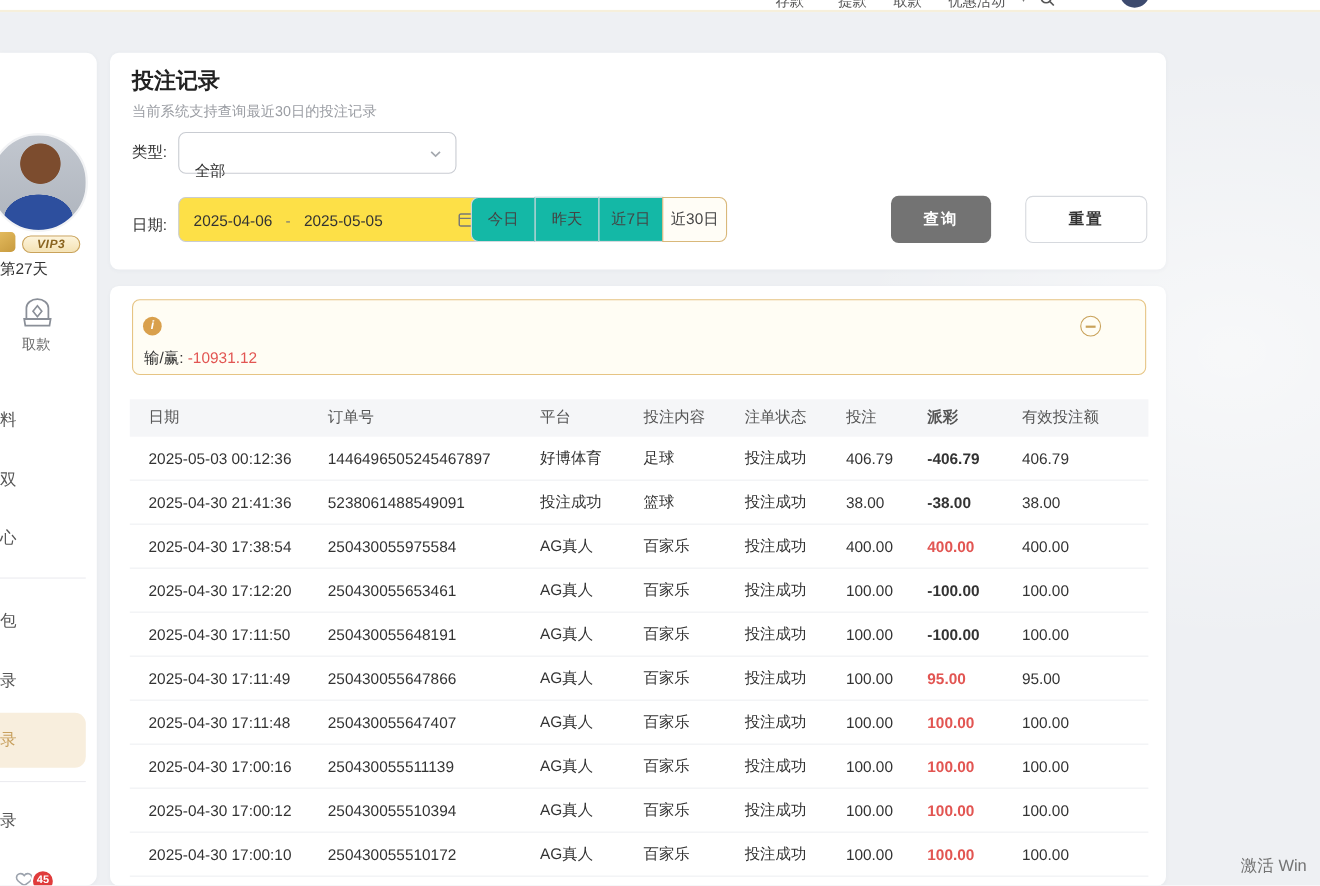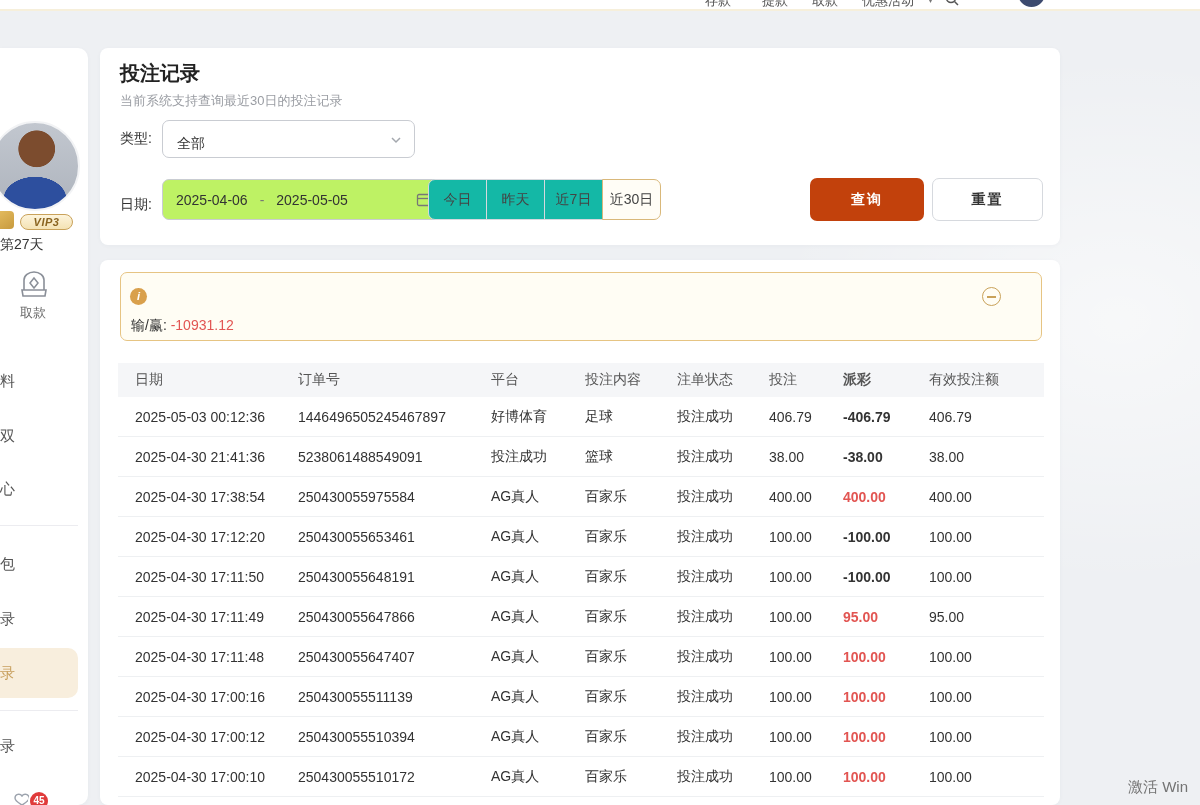--- a/index.html
+++ b/index.html
@@ -46,35 +46,35 @@
   .badge-45 { position:absolute; left:30px; top:744px; min-width:18px; height:18px; padding:0 3px; border-radius:9px;
     background:#e03b3b; box-shadow:0 0 0 2px #fff; color:#fff; font-size:10px; font-weight:bold; text-align:center; line-height:18px; }
 
   
   .page-title { position:absolute; left:20px; top:12px; font-size:20px; font-weight:bold; color:#222; }
   .page-subtitle { position:absolute; left:20px; top:44px; font-size:13px; color:#9a9da3; }
   .f-label { position:absolute; font-size:14px; color:#333; }
   .lbl-type { left:20px; top:82px; }
   .lbl-date { left:20px; top:148px; }
   .select-box { position:absolute; left:62px; top:72px; width:253px; height:38px; border:1px solid #c9ccd2; border-radius:7px;
-    background:#fff; font-size:14px; color:#333; line-height:36px; padding:4px 14px; cursor:pointer; }
+    background:#fff; font-size:14px; color:#333; line-height:36px; padding:16px 14px; cursor:pointer; }
   .select-box .chev { position:absolute; right:12px; top:0; color:#a4a8ae; font-size:12px; }
   .date-box { position:absolute; left:62px; top:131px; width:283px; height:41px; border:1px solid #c9ccd2; border-radius:7px;
-    background:#bef264; font-size:14px; color:#333; display:flex; align-items:center; padding:0 13px; cursor:pointer; }
+    background:#fde047; font-size:14px; color:#333; display:flex; align-items:center; padding:0 13px; cursor:pointer; }
   .date-box .sep { margin:0 12px; color:#777; }
   .date-box .cal { margin-left:auto; }
   .quick-group { position:absolute; left:328px; top:131px; display:flex; }
   .quick-btn { width:59px; height:41px; background:#14b8a6; border:1px solid #d6d9de; margin-left:-1px;
     font-size:14px; color:#444; text-align:center; line-height:39px; cursor:pointer; }
   .quick-btn:first-child { border-radius:7px 0 0 7px; margin-left:0; }
   .quick-btn:last-child { border-radius:0 7px 7px 0; }
   .quick-btn.sel { border-color:#d9b87a; background:#fffdf6; position:relative; z-index:1; }
   .btn { position:absolute; top:130px; height:43px; border-radius:7px; font-size:14px; font-weight:bold;
     text-align:center; line-height:43px; cursor:pointer; letter-spacing:2px; }
-  .btn-query { left:710px; width:114px; background:#c2410c; color:#fff; }
+  .btn-query { left:710px; width:91px; background:#737373; color:#fff; }
   .btn-reset { left:832px; width:111px; background:#fff; border:1px solid #d6d9de; color:#333; line-height:41px; }
 
   
   .summary { position:absolute; left:20px; top:12px; width:922px; height:69px; background:#fffdf4;
     border:1px solid #e6c483; border-radius:7px; }
   .info-ic { position:absolute; left:9px; top:15px; width:17px; height:17px; border-radius:50%; background:#d9a04c;
     color:#fff; font-size:11px; font-weight:bold; text-align:center; line-height:17px; font-style:italic; }
   .sum-line1 { position:absolute; left:33px; top:16px; font-size:14px; color:#333; }
   .sum-line2 { position:absolute; left:10px; top:44px; font-size:14px; color:#333; }
   .neg { color:#e25552; }

